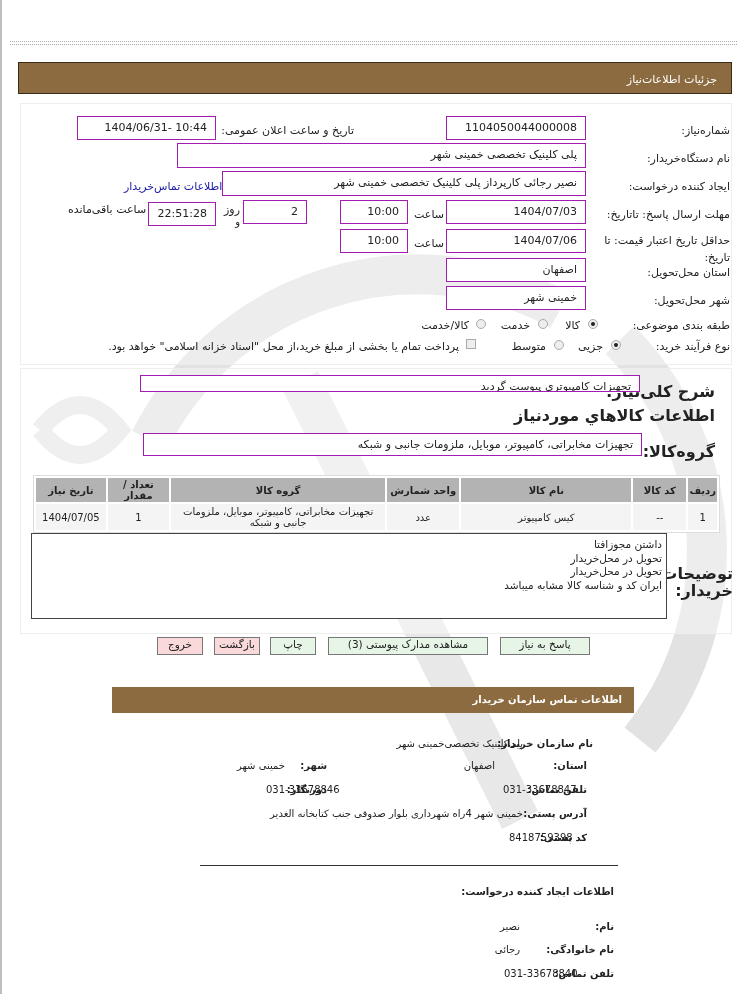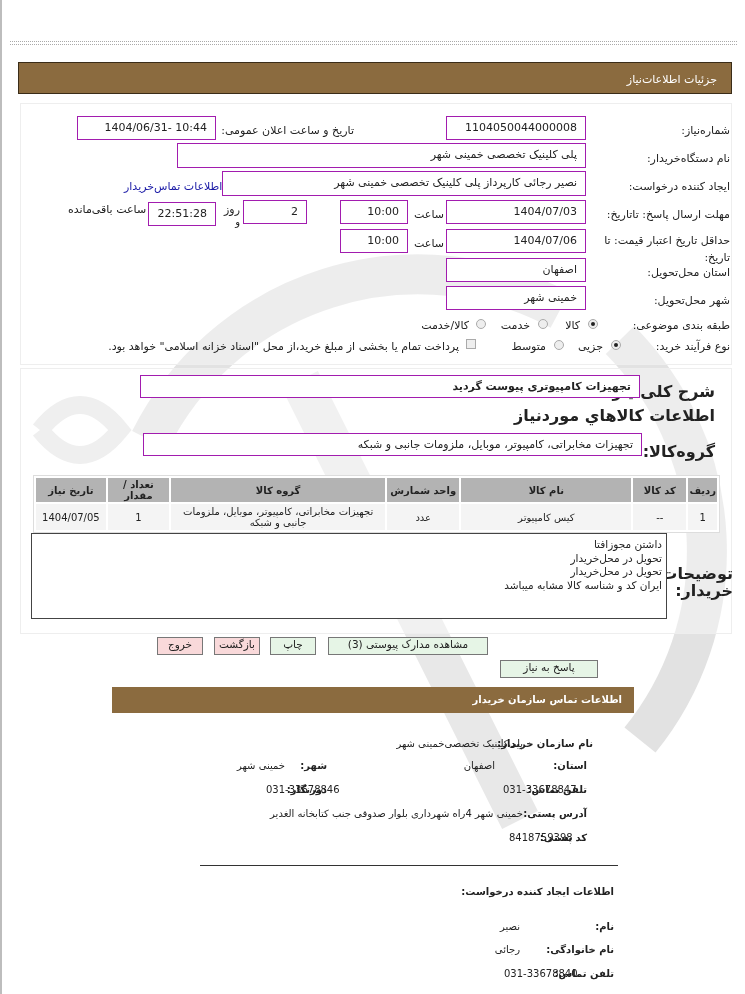--- a/index.html
+++ b/index.html
@@ -131,21 +131,21 @@
 <span class="radio checked" style="left:611px;top:340px;"></span>
 <span class="label" style="right:142px;top:340px;">جزیی</span>
 <span class="radio" style="left:554px;top:340px;"></span>
 <span class="label" style="right:199px;top:340px;">متوسط</span>
 <span class="checkbox" style="left:466px;top:339px;"></span>
 <span class="label" style="right:286px;top:340px;">پرداخت تمام یا بخشی از مبلغ خرید،از محل "اسناد خزانه اسلامی" خواهد بود.</span>
 
 <div class="abs panel" style="left:20px;top:368px;width:712px;height:266px;"></div>
 
 <span class="bold-label" style="right:30px;top:382px;">شرح کلی‌نیاز:</span>
-<div class="field" style="left:140px;top:375px;width:500px;height:23px;font-weight:bold;">تجهیزات  کامپیوتری پیوست گردید</div>
+<div class="field" style="left:140px;top:375px;width:500px;height:17px;">تجهیزات  کامپیوتری پیوست گردید</div>
 <span class="bold-label" style="right:30px;top:406px;">اطلاعات  کالاهاي موردنياز</span>
 
 <span class="bold-label" style="right:30px;top:442px;">گروه‌کالا:</span>
 <div class="field" style="left:143px;top:433px;width:499px;height:23px;">تجهیزات مخابراتی، کامپیوتر، موبایل، ملزومات جانبی و شبکه</div>
 
 <table class="items" dir="rtl">
   <thead>
     <tr>
       <th style="width:24px;">ردیف</th>
       <th style="width:54px;">کد کالا</th>
@@ -170,21 +170,21 @@
 </table>
 
 <span class="bold-label" style="right:12px;top:565px;width:48px;white-space:normal;line-height:17px;">توضیحات خریدار:</span>
 <div class="notes">
   <div>داشتن مجوزافتا</div>
   <div>تحویل در محل‌خریدار</div>
   <div>تحویل در محل‌خریدار</div>
   <div>ایران کد و شناسه کالا مشابه میباشد</div>
 </div>
 
-<div class="btn green" style="left:500px;top:660px;width:98px;">پاسخ به نیاز</div>
+<div class="btn green" style="left:500px;top:637px;width:90px;">پاسخ به نیاز</div>
 <div class="btn green" style="left:328px;top:637px;width:160px;">مشاهده مدارک پیوستی (3)</div>
 <div class="btn green" style="left:270px;top:637px;width:46px;">چاپ</div>
 <div class="btn red" style="left:214px;top:637px;width:46px;">بازگشت</div>
 <div class="btn red" style="left:157px;top:637px;width:46px;">خروج</div>
 
 <div class="sub-header">اطلاعات تماس  سازمان خریدار</div>
 
 <span class="c-label" style="right:152px;top:738px;">نام سازمان خریدار:</span>
 <span class="c-val" style="right:222px;top:738px;">پلی‌کلینیک تخصصی‌خمینی شهر</span>
 

